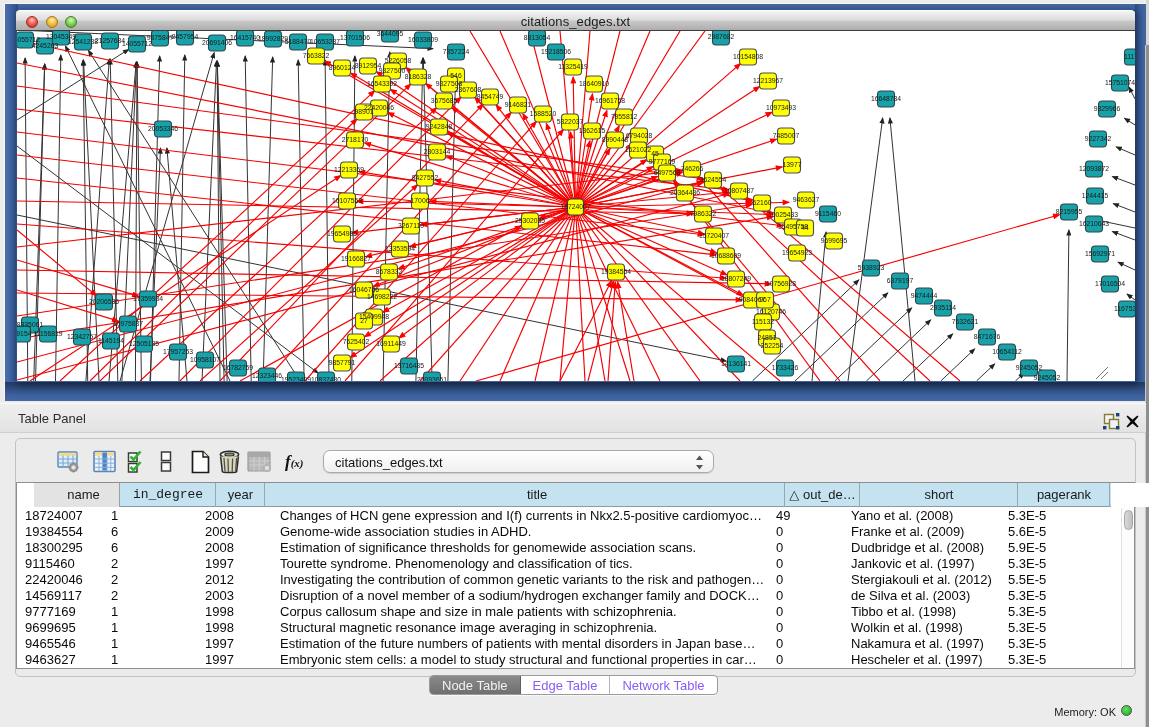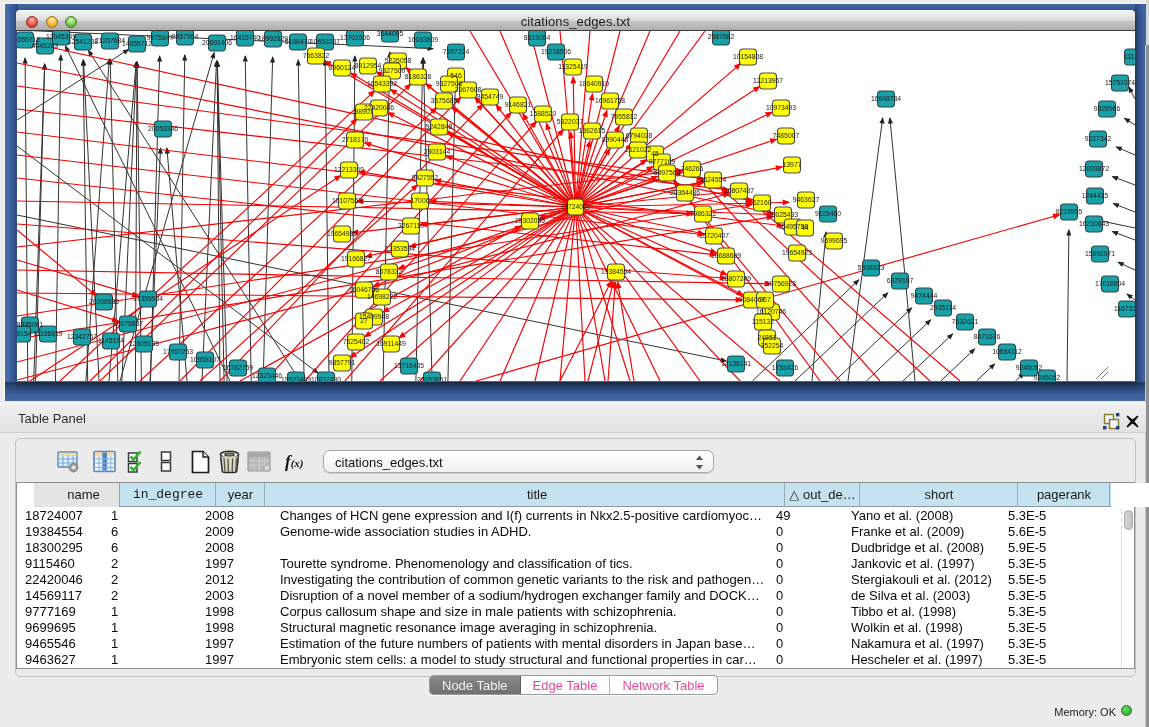--- a/index.html
+++ b/index.html
@@ -52,21 +52,21 @@
 #thead .c-fill { left:1077px; width:40px; background:#fff; border-right:none; }
 #tbody { position:absolute; left:0; top:25px; width:1117px; height:160px; font-size:13px; color:#0a0a0a; }
 .row { position:absolute; left:0; width:1117px; height:16px; line-height:16px; white-space:nowrap; }
 .row span { position:absolute; top:0; }
 .f1 { left:8px; } .f2 { left:94px; } .f3 { left:188px; } .f4 { left:263px; width:489px; overflow:hidden; } .f5 { left:759px; } .f6 { left:834px; } .f7 { left:991px; }
 #sbar { position:absolute; left:1104px; top:25px; width:13px; height:160px; background:#fdfdfd; border-left:1px solid #e2e2e2; }
 #sbar .thumb { position:absolute; left:2px; top:2px; width:9px; height:20px; border-radius:5px; background:linear-gradient(90deg,#d9d9d9,#bfbfbf); border:1px solid #a6a6a6; }
 
 
 #tabs { left:429px; top:675px; height:20px; display:flex; font-size:13px; border:1px solid #9b9b9b; border-radius:4px; overflow:hidden; background:#fff; box-shadow:0 1px 0 rgba(255,255,255,0.7);justify-content:center; }
-#tabs .seg { padding:0 12px; line-height:19px; color:#ec4899; border-right:1px solid #b5b5b5; }
+#tabs .seg { padding:0 12px; line-height:19px; color:#8b5cf6; border-right:1px solid #b5b5b5; }
 #tabs .seg.sel { background:linear-gradient(#8a8a8a,#6f6f6f); color:#f2f2f2; border-right:1px solid #5f5f5f; }
 #tabs .seg:last-child { border-right:none; }
 
 
 #status { left:0; top:695px; width:1146px; height:32px;padding-left:20px; }
 #status .mem { position:absolute; right:30px; top:11px; font-size:11px; color:#1c1c1c; }
 #status .dot { position:absolute; right:14px; top:10px; width:11px; height:11px; border-radius:50%; background:radial-gradient(circle at 40% 35%,#64e061,#2cba2c 70%,#23a523); border:1px solid #4e4e4e; }
 
 .icon { position:absolute; top:3px; }
 </style>
@@ -666,20 +666,21 @@
         <span class="f3">2009</span>
         <span class="f4">Genome-wide association studies in ADHD.</span>
         <span class="f5">0</span>
         <span class="f6">Franke et al. (2009)</span>
         <span class="f7">5.6E-5</span>
       </div>
 <div class="row" style="top:32px">
         <span class="f1">18300295</span>
         <span class="f2">6</span>
         <span class="f3">2008</span>
+        <span class="f4">Estimation of significance thresholds for genomewide association scans.</span>
         <span class="f5">0</span>
         <span class="f6">Dudbridge et al. (2008)</span>
         <span class="f7">5.9E-5</span>
       </div>
 <div class="row" style="top:48px">
         <span class="f1">9115460</span>
         <span class="f2">2</span>
         <span class="f3">1997</span>
         <span class="f4">Tourette syndrome. Phenomenology and classification of tics.</span>
         <span class="f5">0</span>

